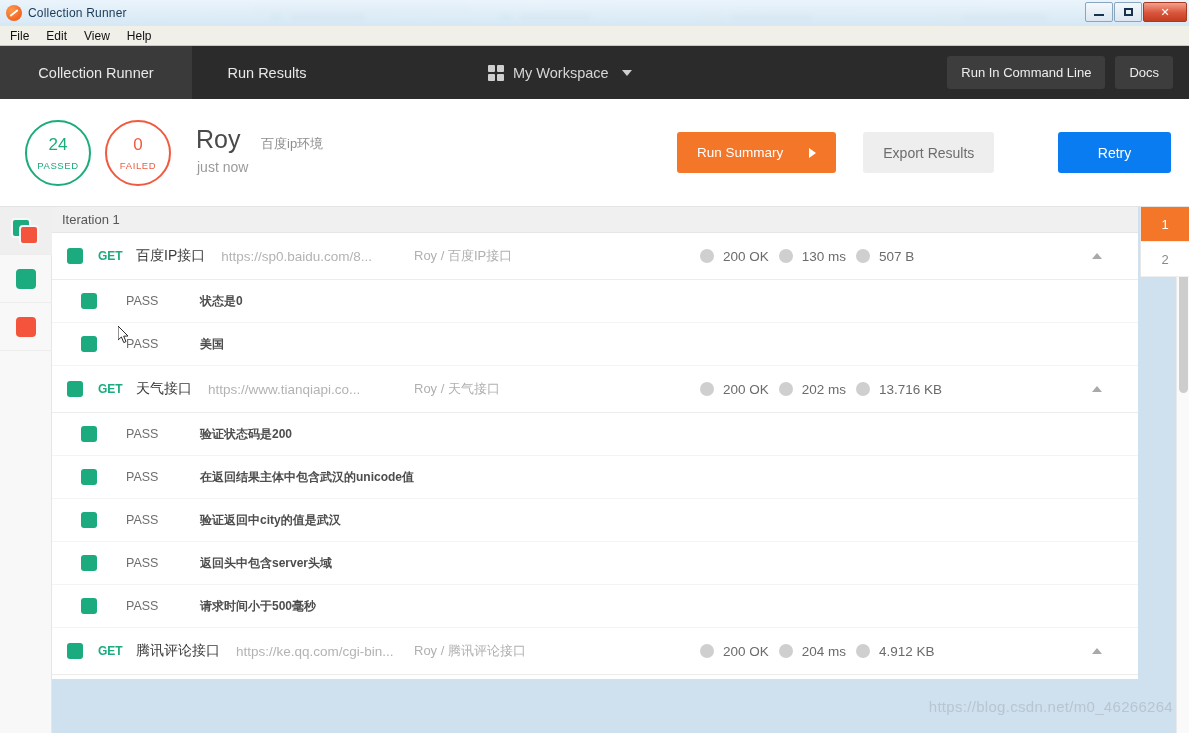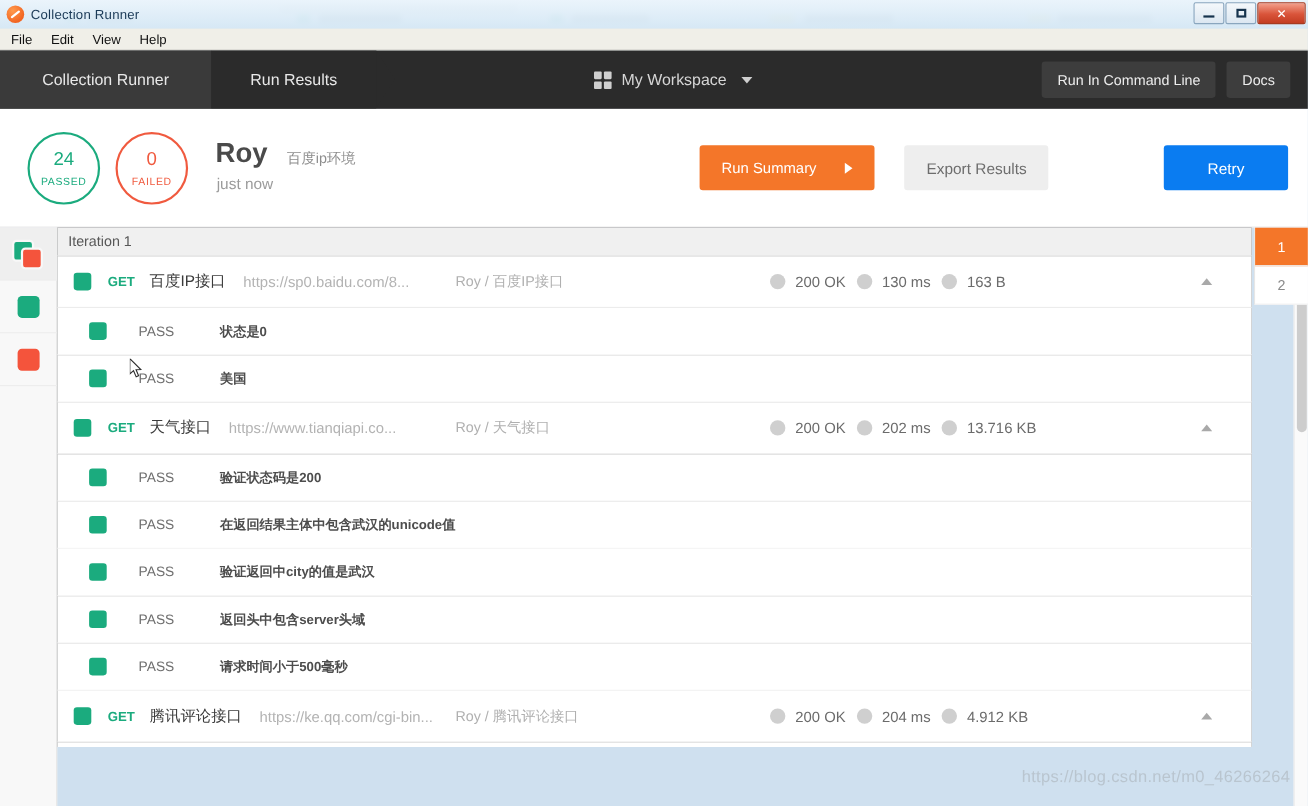--- a/index.html
+++ b/index.html
@@ -76,21 +76,21 @@
   .crumb-a::after, .crumb-b::after {
     content: ""; position: absolute; right: -17px; top: 0;
     width: 0; height: 0; border-top: 26.5px solid transparent;
     border-bottom: 26.5px solid transparent; border-left: 17px solid #3a3a3a;
   }
   .crumb-b::after { border-left-color: #2b2b2b; }
   .crumb-b { background: #2b2b2b; }
   .crumb-a { background: #3a3a3a; }
 
   .workspace {
-    position: absolute; left: 540px; top: 0; height: 53px;
+    position: absolute; left: 488px; top: 0; height: 53px;
     display: flex; align-items: center; gap: 9px; color: #d6d6d6; font-size: 14.5px;
   }
   .grid-icon { display: grid; grid-template-columns: 7px 7px; grid-template-rows: 7px 7px; gap: 2px; }
   .grid-icon i { background: #cfcfcf; display: block; border-radius: 1px; }
   .caret-down {
     width: 0; height: 0; border-left: 5px solid transparent;
     border-right: 5px solid transparent; border-top: 6px solid #cfcfcf; margin-left: 4px;
   }
 
   .topnav-right { position: absolute; right: 16px; top: 0; height: 53px; display: flex; align-items: center; gap: 10px; }
@@ -108,25 +108,25 @@
     position: absolute; top: 21px; width: 66px; height: 66px; border-radius: 50%;
     display: flex; flex-direction: column; align-items: center; justify-content: center;
   }
   .donut.passed { left: 25px; border: 2.5px solid #1bab7e; }
   .donut.failed { left: 105px; border: 2.5px solid #f05a3f; }
   .donut .num { font-size: 17px; line-height: 1; font-weight: 400; }
   .donut .lbl { font-size: 9.5px; letter-spacing: .6px; margin-top: 7px; }
   .donut.passed .num, .donut.passed .lbl { color: #1bab7e; }
   .donut.failed .num, .donut.failed .lbl { color: #f05a3f; }
 
-  .run-title { position: absolute; left: 196px; top: 26px; font-size: 25px; color: #4a4a4a; font-weight: 700; }
+  .run-title { position: absolute; left: 196px; top: 26px; font-size: 25px; color: #4a4a4a; font-weight: 400; }
   .run-env { position: absolute; left: 261px; top: 36px; font-size: 13px; color: #8d8d8d; }
   .run-time { position: absolute; left: 197px; top: 60px; font-size: 14px; color: #9b9b9b; }
 
-  .sum-actions { position: absolute; left: 636px; top: 33px; display: flex; align-items: center; gap: 13px; }
+  .sum-actions { position: absolute; left: 677px; top: 33px; display: flex; align-items: center; gap: 13px; }
   .btn {
     border: none; border-radius: 3px; font-size: 14px; cursor: pointer;
     height: 41px; display: inline-flex; align-items: center; justify-content: center; padding: 0 20px;
   }
   .btn-orange { background: #f47629; color: #fff; gap: 26px; font-size: 13.5px; }
   .btn-orange .tri {
     width: 0; height: 0; border-top: 5px solid transparent;
     border-bottom: 5px solid transparent; border-left: 7px solid #fff;
   }
   .btn-gray { background: #eeeeee; color: #6d6d6d; margin-left: 14px; }
@@ -149,21 +149,21 @@
   .sq.green { background: #1bab7e; }
   .sq.red { background: #f4543c; }
   .stack { position: relative; width: 30px; height: 26px; }
   .stack .sq { position: absolute; border: 2px solid #f8f8f8; }
   .stack .sq.green { left: 0; top: 0; }
   .stack .sq.red { left: 8px; top: 7px; }
 
   
   .results {
     position: absolute; left: 52px; top: 207px; width: 1086px; height: 472px;
-    background: #737373; overflow: hidden;
+    background: #14b8a6; overflow: hidden;
   }
   .iter-head {
     height: 26px; background: #f0f0f0; display: flex; align-items: center;
     padding-left: 10px; font-size: 13px; color: #575757; border-bottom: 1px solid #e6e6e6;
   }
   .req-row {
     height: 47px; display: flex; align-items: center; position: relative;
     border-bottom: 1px solid #ececec; background: #fff;
   }
   .req-row .sqwrap { width: 46px; display: flex; justify-content: center; }
@@ -344,21 +344,21 @@
           <span class="stat">
               <span class="dot"></span>
               <span>200 OK</span>
             </span>
           <span class="stat">
               <span class="dot"></span>
               <span>130 ms</span>
             </span>
           <span class="stat">
               <span class="dot"></span>
-              <span>163 B</span>
+              <span>507 B</span>
             </span>
         </span>
         <span class="chevron-up"></span>
       </div>
       <div class="assert-row">
         <span class="sqwrap">
             <span class="sq-sm"></span>
           </span>
         <span class="assert-status">PASS</span>
         <span class="assert-text">状态是0</span>

